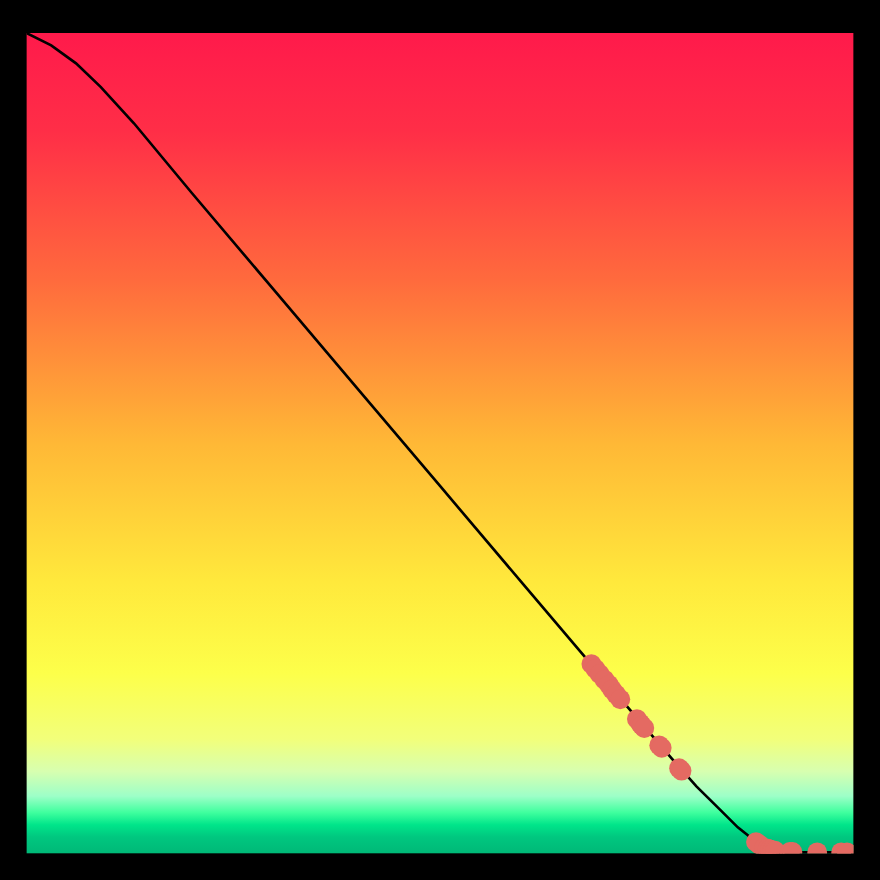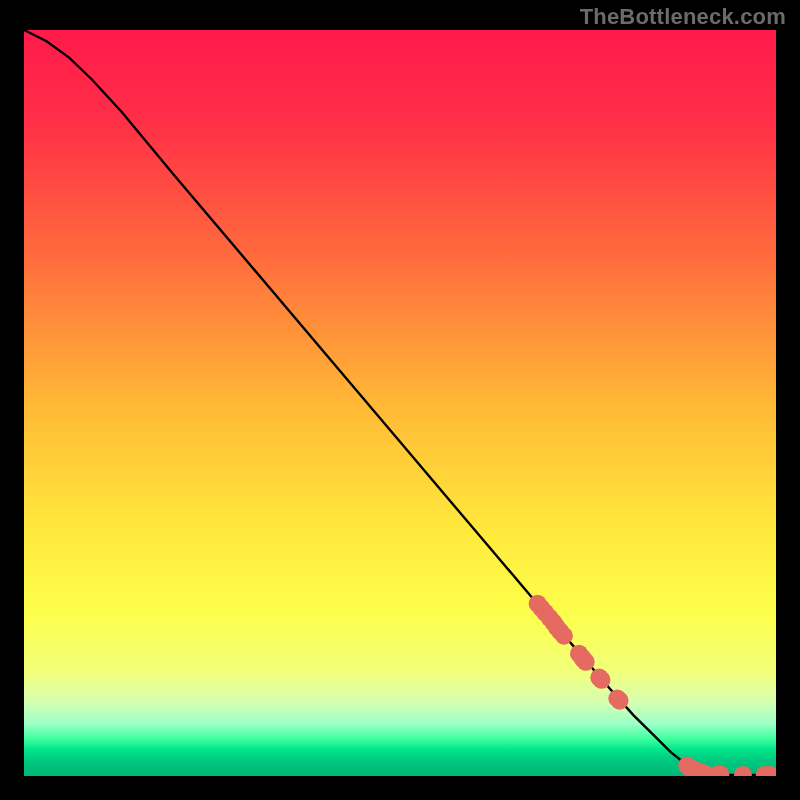--- a/index.html
+++ b/index.html
@@ -37,21 +37,20 @@
   }
   .plot-frame svg {
     display: block;
   }
 </style>
 </head>
 <body>
 
 <div class="container">
 
-  <div class="watermark">TheBottleneck.com</div>
 
   <div class="plot-frame">
     <svg id="plot-svg" width="752" height="746" viewBox="0 0 752 746" preserveAspectRatio="none">
       <defs>
         <linearGradient id="bg-grad" x1="0" y1="0" x2="0" y2="1">
             <stop offset="0%" stop-color="#ff1a4b"></stop>
             <stop offset="12%" stop-color="#ff2e47"></stop>
             <stop offset="30%" stop-color="#ff6a3d"></stop>
             <stop offset="50%" stop-color="#ffb836"></stop>
             <stop offset="67%" stop-color="#ffe93c"></stop>

